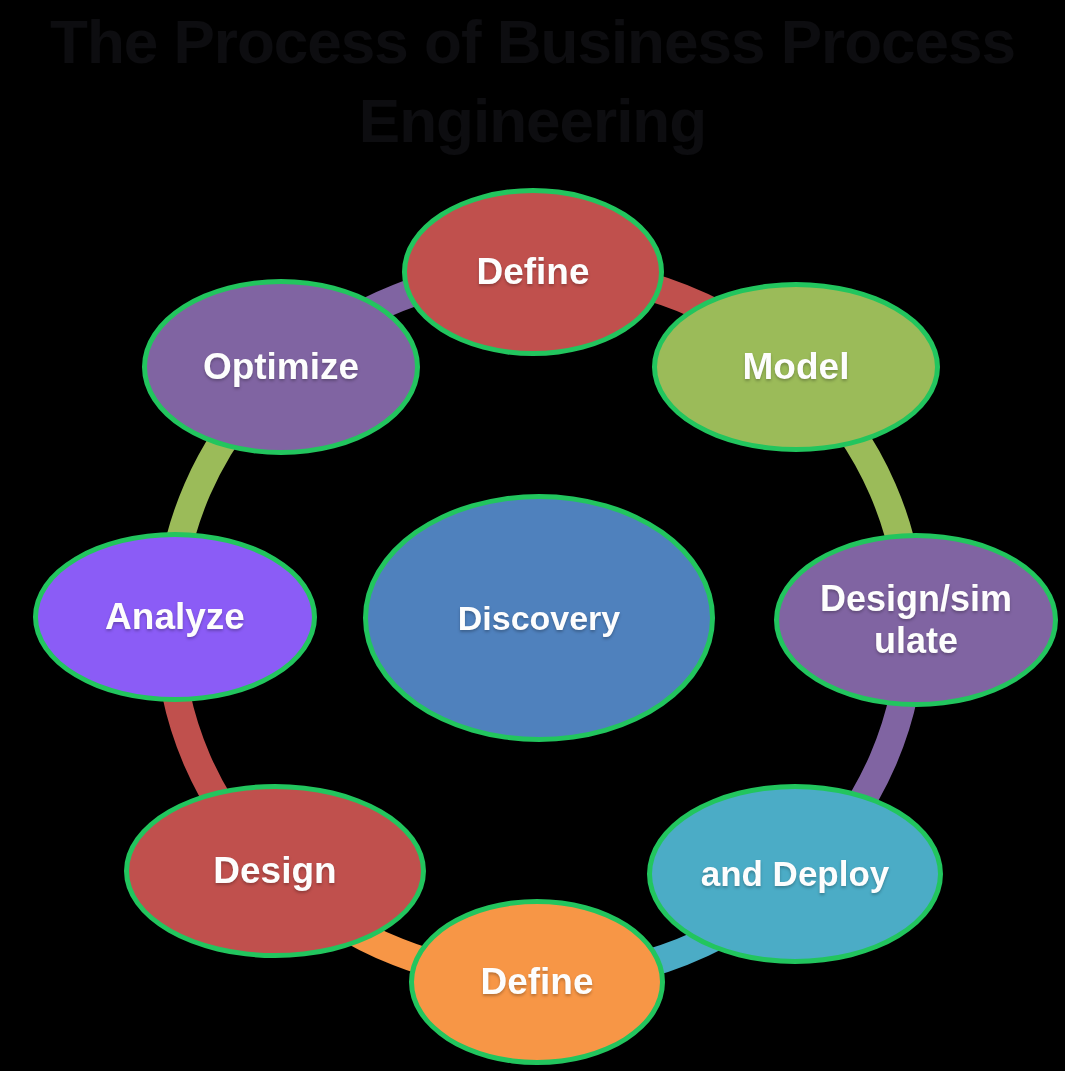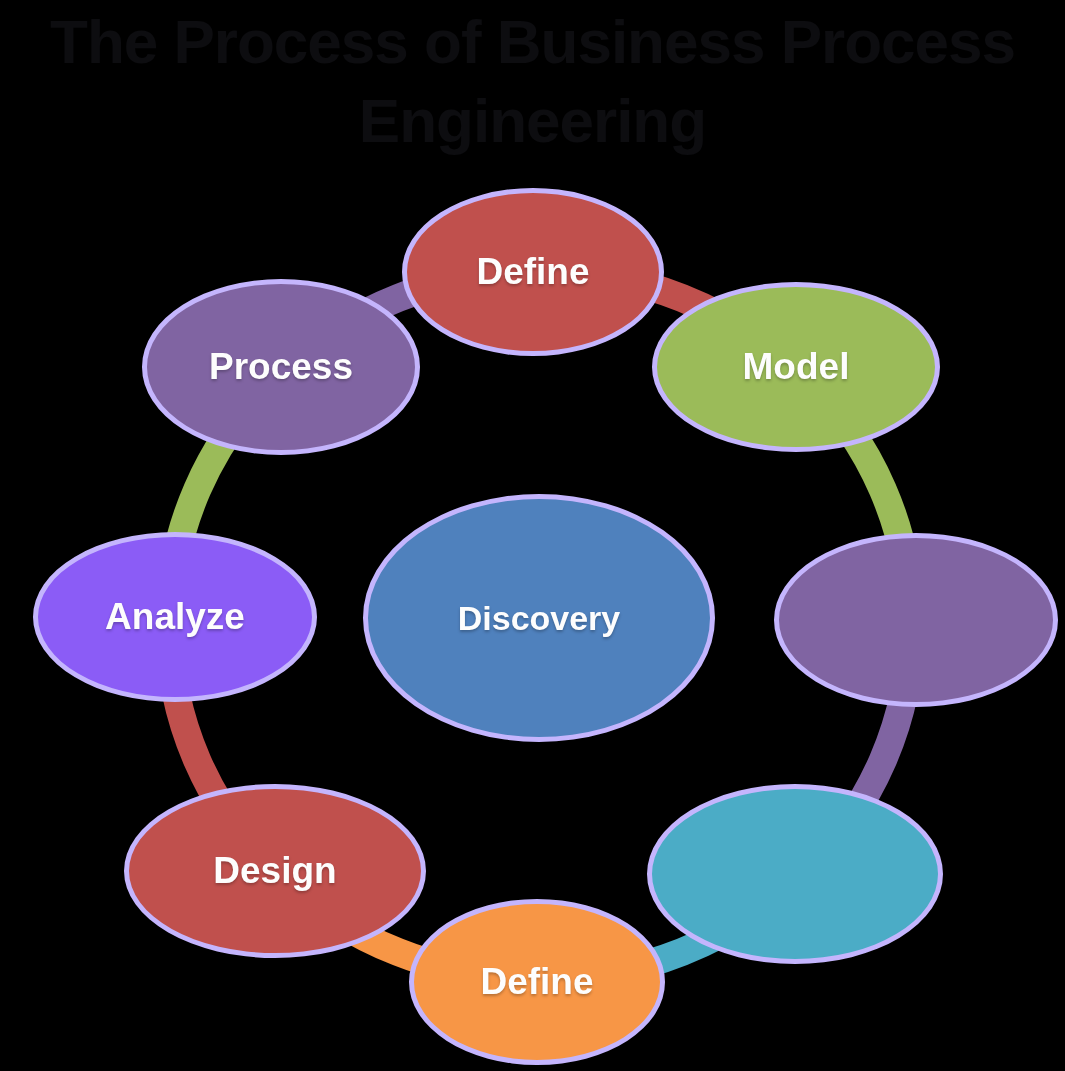--- a/index.html
+++ b/index.html
@@ -14,21 +14,21 @@
   .title{
     position:absolute;top:0;left:0;width:1065px;
     text-align:center;font-weight:bold;
     font-size:62px;line-height:79px;letter-spacing:-1px;
     margin:0;padding-top:2px;
   }
   .title span{display:block;}
   #ring{position:absolute;left:0;top:0;z-index:1;}
   .node{
     position:absolute;z-index:2;border-radius:50%;
-    border:5px solid #c4b5fd;box-sizing:border-box;
+    border:5px solid #22c55e;box-sizing:border-box;
     display:flex;align-items:center;justify-content:center;
     text-align:center;color:#fdfdfd;font-weight:bold;
     text-shadow:0 2px 3px rgba(0,0,0,0.25);
   }
   .node .label div{line-height:1.18;}
 </style>
 </head>
 <body>
 
 <div class="canvas" style="background: rgb(0, 0, 0);">
@@ -59,40 +59,43 @@
           <div>Define</div>
         </div>
       </div>
       <div class="node" style="left: 652px; top: 282px; width: 288px; height: 170px; background: rgb(155, 187, 89); font-size: 37px;">
         <div class="label">
           <div>Model</div>
         </div>
       </div>
       <div class="node" style="left: 774px; top: 533px; width: 284px; height: 174px; background: rgb(128, 100, 162); font-size: 36px;">
         <div class="label">
+          <div>Design/sim</div>
+          <div>ulate</div>
         </div>
       </div>
       <div class="node" style="left: 647px; top: 784px; width: 296px; height: 180px; background: rgb(75, 172, 198); font-size: 35px;">
         <div class="label">
+          <div>and Deploy</div>
         </div>
       </div>
       <div class="node" style="left: 409px; top: 899px; width: 256px; height: 166px; background: rgb(247, 150, 70); font-size: 37px;">
         <div class="label">
           <div>Define</div>
         </div>
       </div>
       <div class="node" style="left: 124px; top: 784px; width: 302px; height: 174px; background: rgb(192, 80, 77); font-size: 37px;">
         <div class="label">
           <div>Design</div>
         </div>
       </div>
       <div class="node" style="left: 33px; top: 532px; width: 284px; height: 170px; background: #8b5cf6; font-size: 37px;">
         <div class="label">
           <div>Analyze</div>
         </div>
       </div>
       <div class="node" style="left: 142px; top: 279px; width: 278px; height: 176px; background: rgb(128, 100, 162); font-size: 37px;">
         <div class="label">
-          <div>Process</div>
+          <div>Optimize</div>
         </div>
       </div>
     </div>
 </div>
 
 </body></html>

